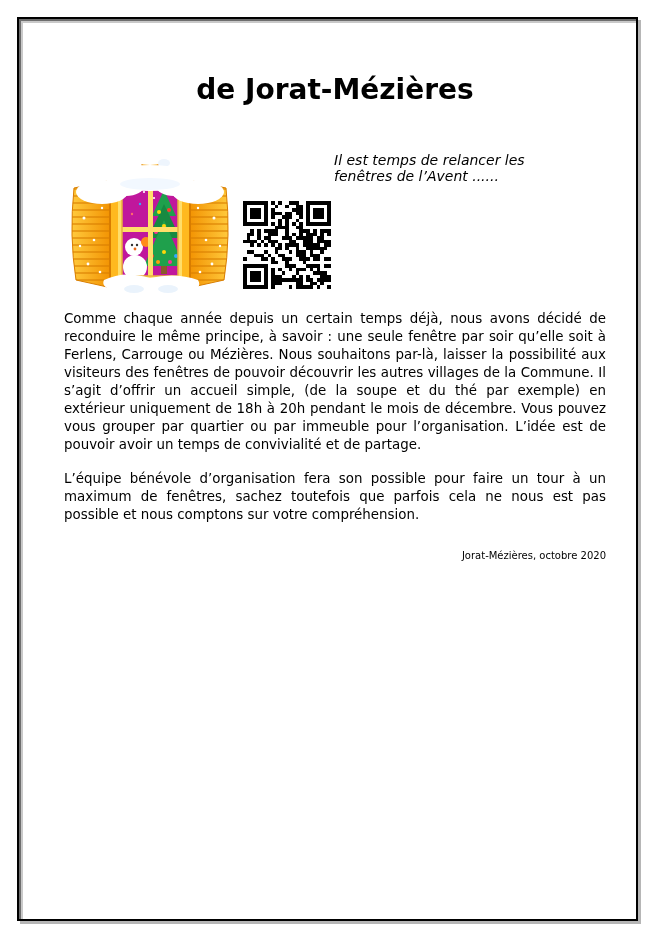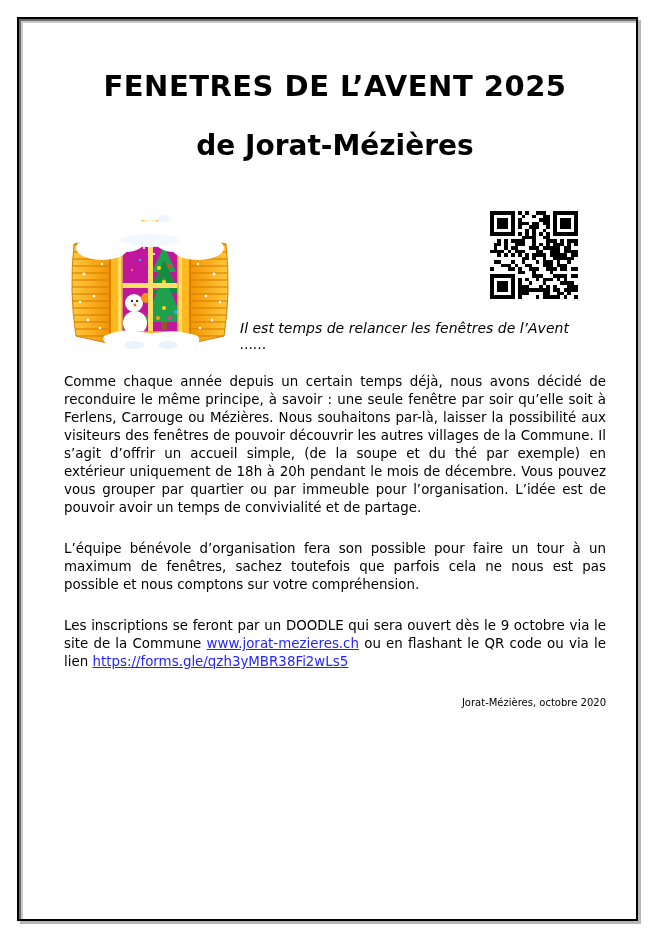--- a/index.html
+++ b/index.html
@@ -19,43 +19,41 @@
     margin:22px 0 0;text-align:center;
     font-size:29px;font-weight:bold;letter-spacing:0.5px;
   }
   h2.subtitle{
     margin:26px 0 6px;text-align:center;
     font-size:28px;font-weight:bold;
   }
   .media-row{display:flex;margin:42px 0 0;height:146px;}
   .art{width:172px;flex:none;}
   .right-col{
-    flex:1;display:flex;flex-direction:column;
+    flex:1;display:flex;flex-direction:row;
     padding:4px 25px 2px 4px;
-    gap:18px;
   }
   .qr-wrap{align-self:flex-end;width:94px;height:94px;background:#fff;}
   .qr-wrap svg{display:block;width:94px;height:94px;shape-rendering:crispEdges;}
   .caption{font-style:italic;font-size:14px;margin:0 0 4px 0;}
-  p.body{font-size:13.4px;line-height:18px;margin:23px 0 0;}
+  p.body{font-size:13.4px;line-height:18px;margin:16px 0 0;}
   .just{text-align:justify;}
   .rightal{text-align:right;}
   a.doclink{color:#2424ff;text-decoration:underline;cursor:pointer;}
   p.contact1{margin-top:16px;}
   p.contact2{margin-top:16px;}
   p.footnote{font-size:10px;margin:26px 0 0;text-align:right;}
   strong{font-weight:bold;}
 </style>
 </head>
 <body>
 
 <div class="frame">
   <div class="content">
 
-    <h1 class="title">FENETRES DE L’AVENT 2025</h1>
     <h2 class="subtitle">de Jorat-Mézières</h2>
 
     <div class="media-row">
       <div class="art">
         <svg viewBox="0 0 172 146" width="172" height="146" aria-hidden="true">
           <defs>
             <linearGradient id="g1" x1="0" y1="0" x2="1" y2="0">
               <stop offset="0" stop-color="#FFC93C"></stop>
                 <stop offset="1" stop-color="#F29100"></stop>
             </linearGradient>
@@ -483,21 +481,20 @@
             </svg>
         </div>
         <p class="caption">Il est temps de relancer les fenêtres de l’Avent ......</p>
       </div>
     </div>
 
     <p class="body just">Comme chaque année depuis un certain temps déjà, nous avons décidé de reconduire le même principe, à savoir : une seule fenêtre par soir qu’elle soit à Ferlens, Carrouge ou Mézières. Nous souhaitons par-là, laisser la possibilité aux visiteurs des fenêtres de pouvoir découvrir les autres villages de la Commune. Il s’agit d’offrir un accueil simple, (de la soupe et du thé par exemple) en extérieur uniquement de 18h à 20h pendant le mois de décembre. Vous pouvez vous grouper par quartier ou par immeuble pour l’organisation. L’idée est de pouvoir avoir un temps de convivialité et de partage.</p>
 
     <p class="body just">L’équipe bénévole d’organisation fera son possible pour faire un tour à un maximum de fenêtres, sachez toutefois que parfois cela ne nous est pas possible et nous comptons sur votre compréhension.</p>
 
-    <p class="body just"><span>Les inscriptions se feront par un DOODLE qui sera ouvert dès le 9 octobre via le site de la Commune </span><a href="#" class="doclink">www.jorat-mezieres.ch</a><span> ou en flashant le QR code ou via le lien </span><a href="#" class="doclink">https://forms.gle/qzh3yMBR38Fi2wLs5</a></p>
 
 
 
 
     <p class="footnote">Jorat-Mézières, octobre 2020</p>
 
   </div>
 </div>
 
 </body></html>

